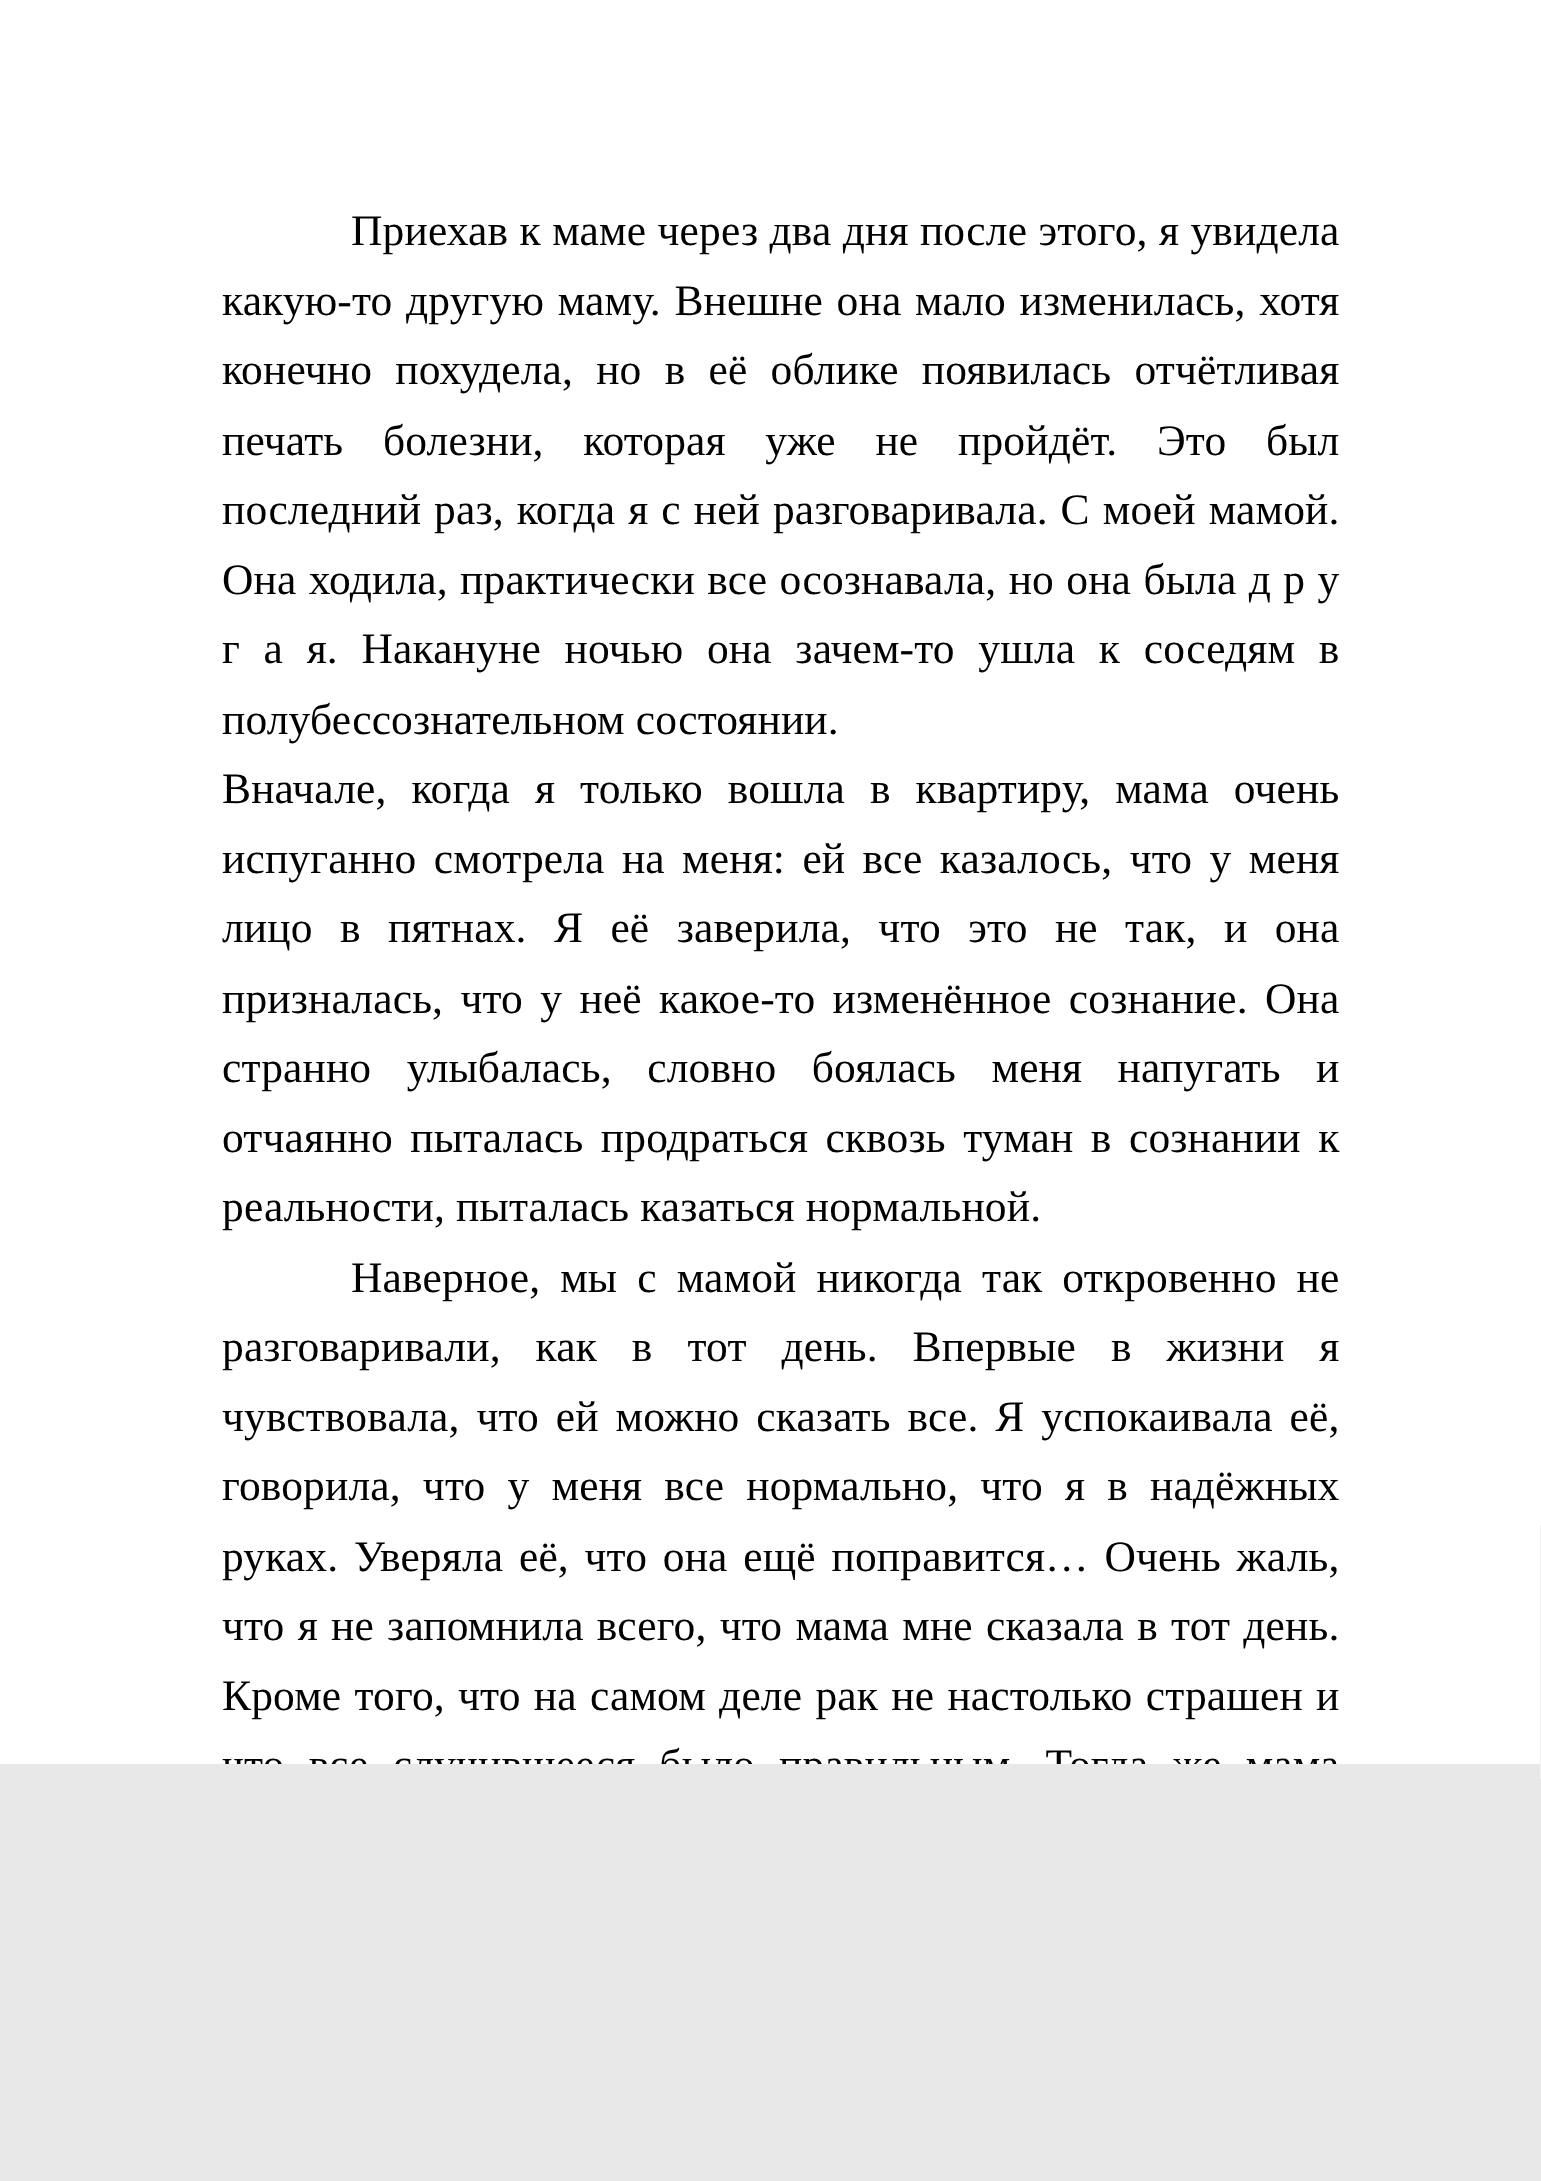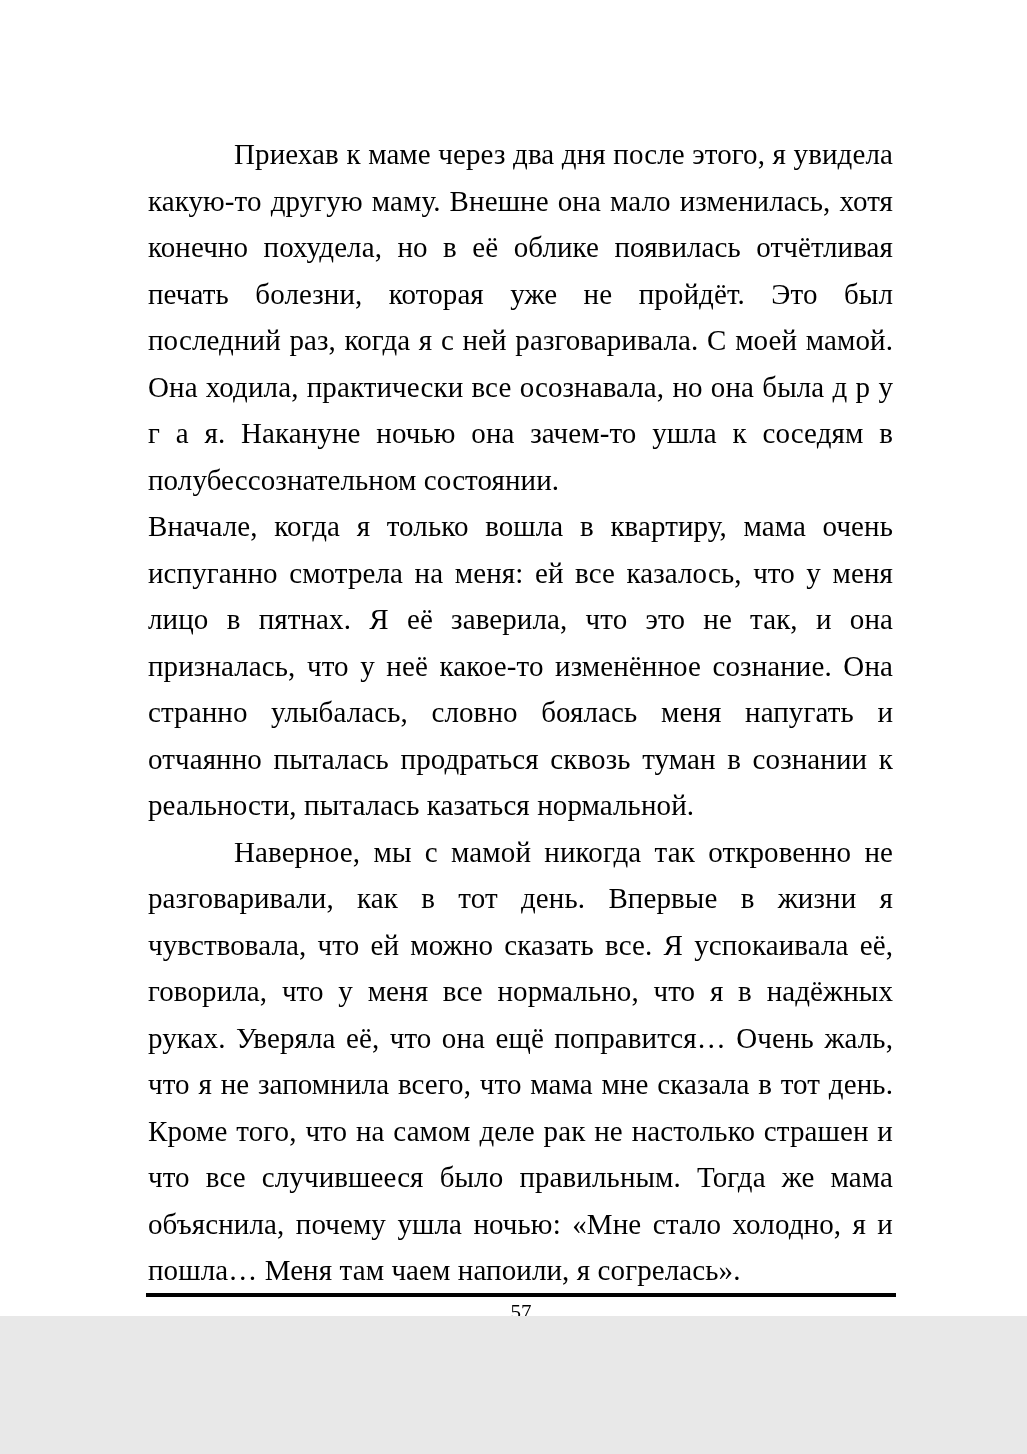--- a/index.html
+++ b/index.html
@@ -3,21 +3,21 @@
 <meta charset="utf-8">
 <style>
   html, body {
     margin: 0;
     padding: 0;
     background: #e8e8e8;
   }
   .page {
     position: relative;
     width: 1027px;
-    height: 1316px;
+    height: 1176px;
     margin: 0 auto;
     background: #ffffff;
     overflow: hidden;
     font-family: "Liberation Serif", "DejaVu Serif", serif;
     color: #000000;
   }
   .text-block {
     position: absolute;
     left: 148px;
     top: 131px;

